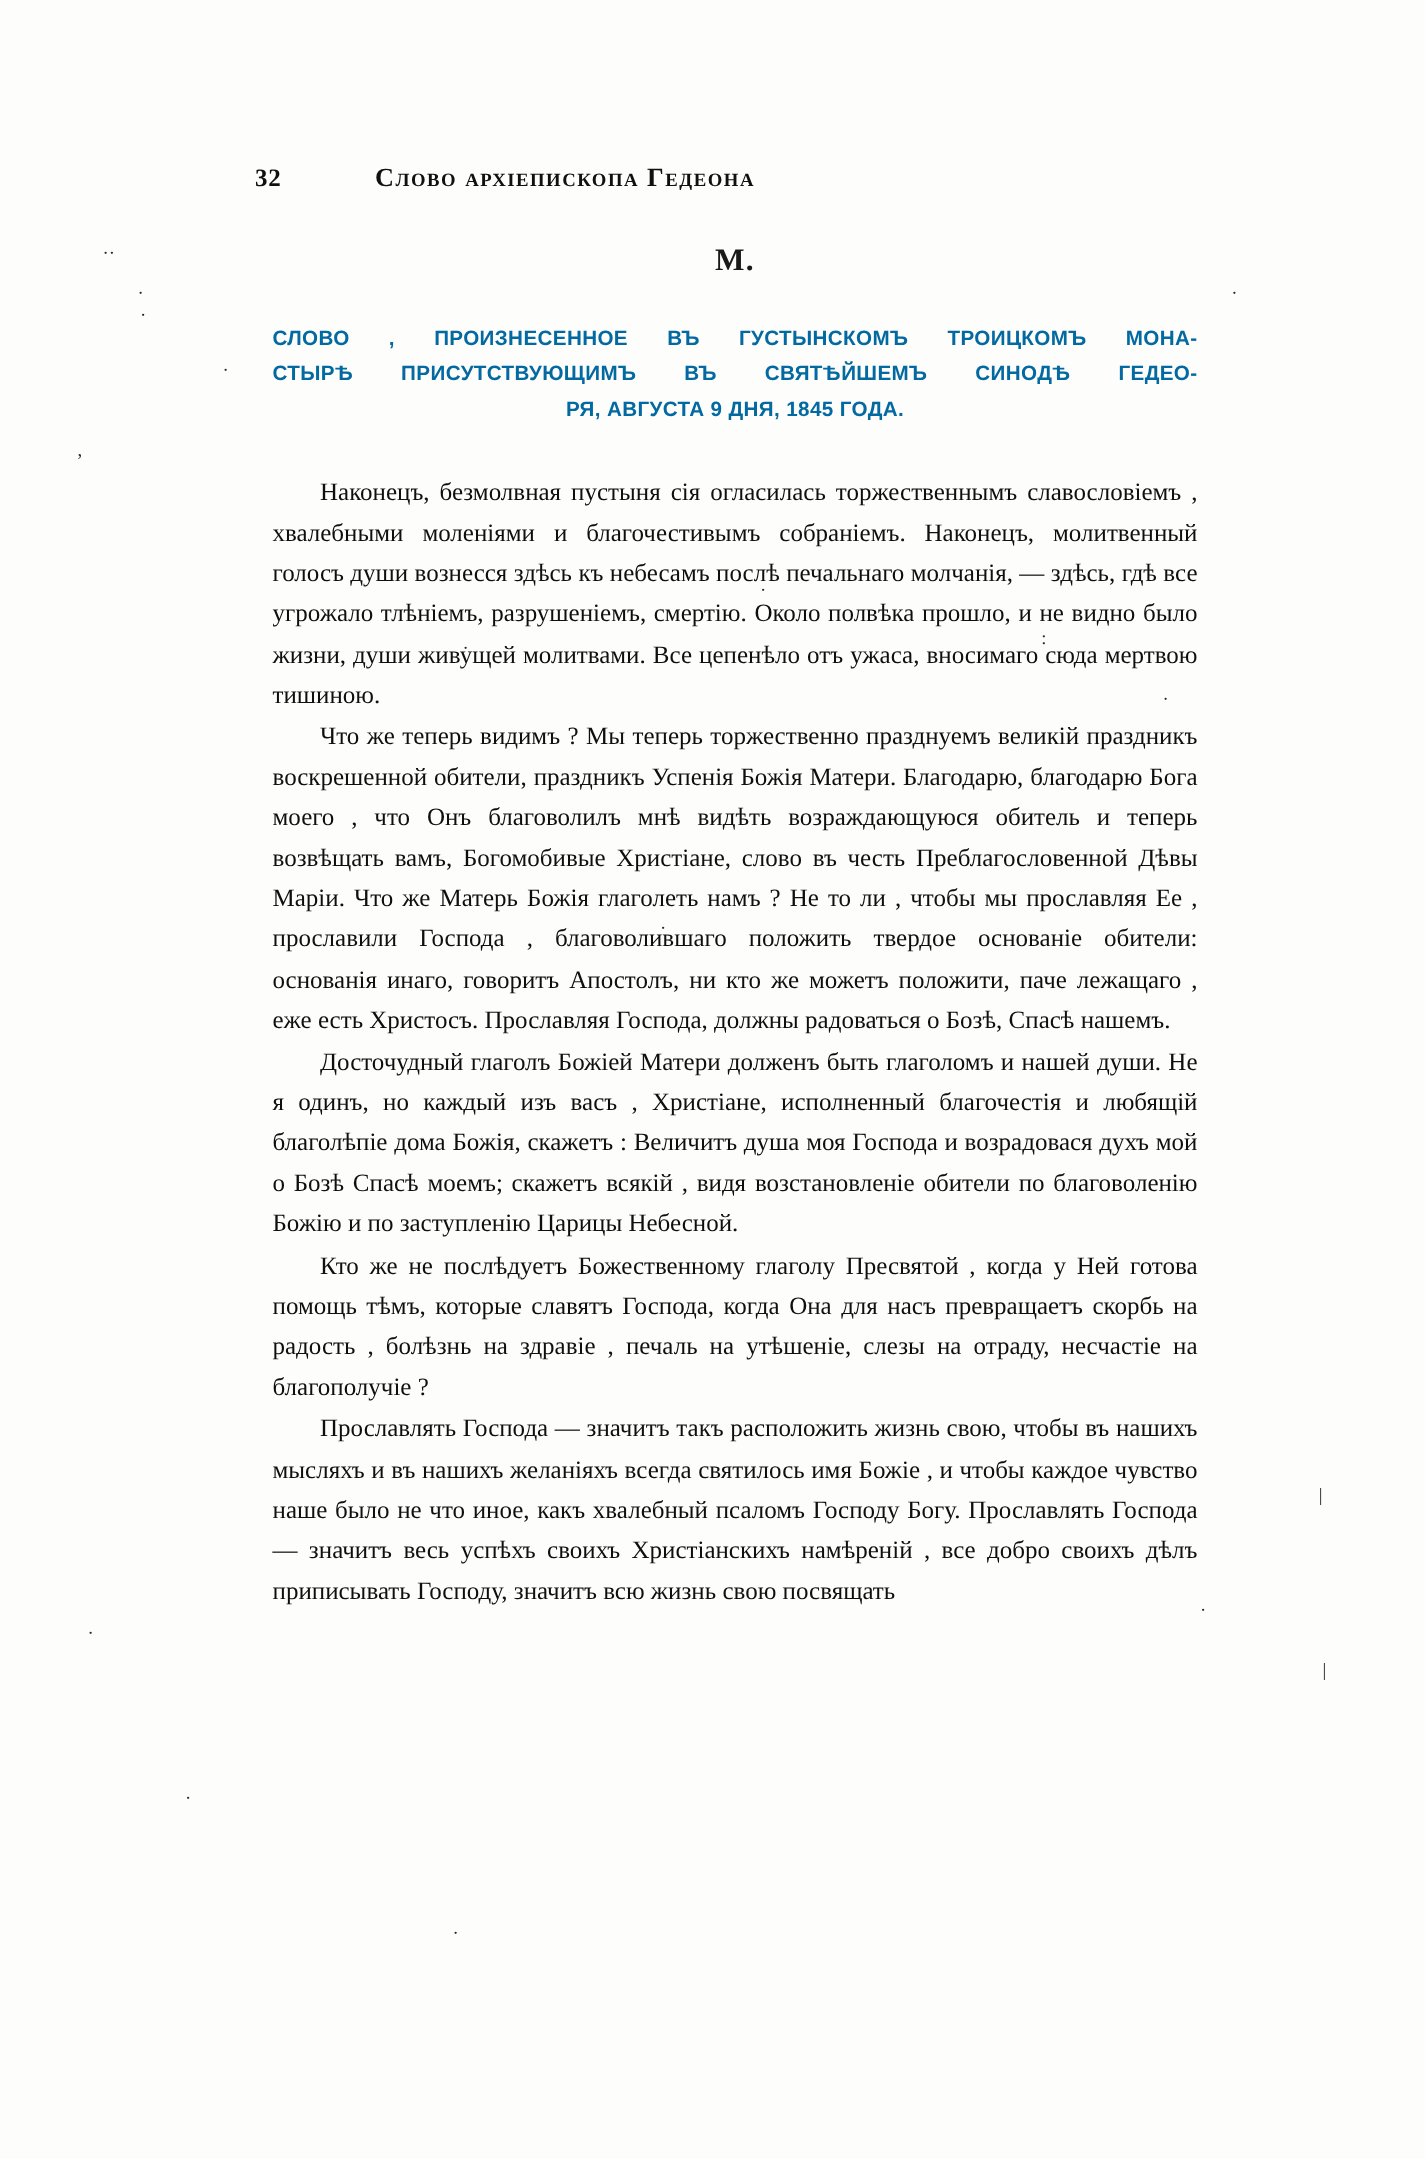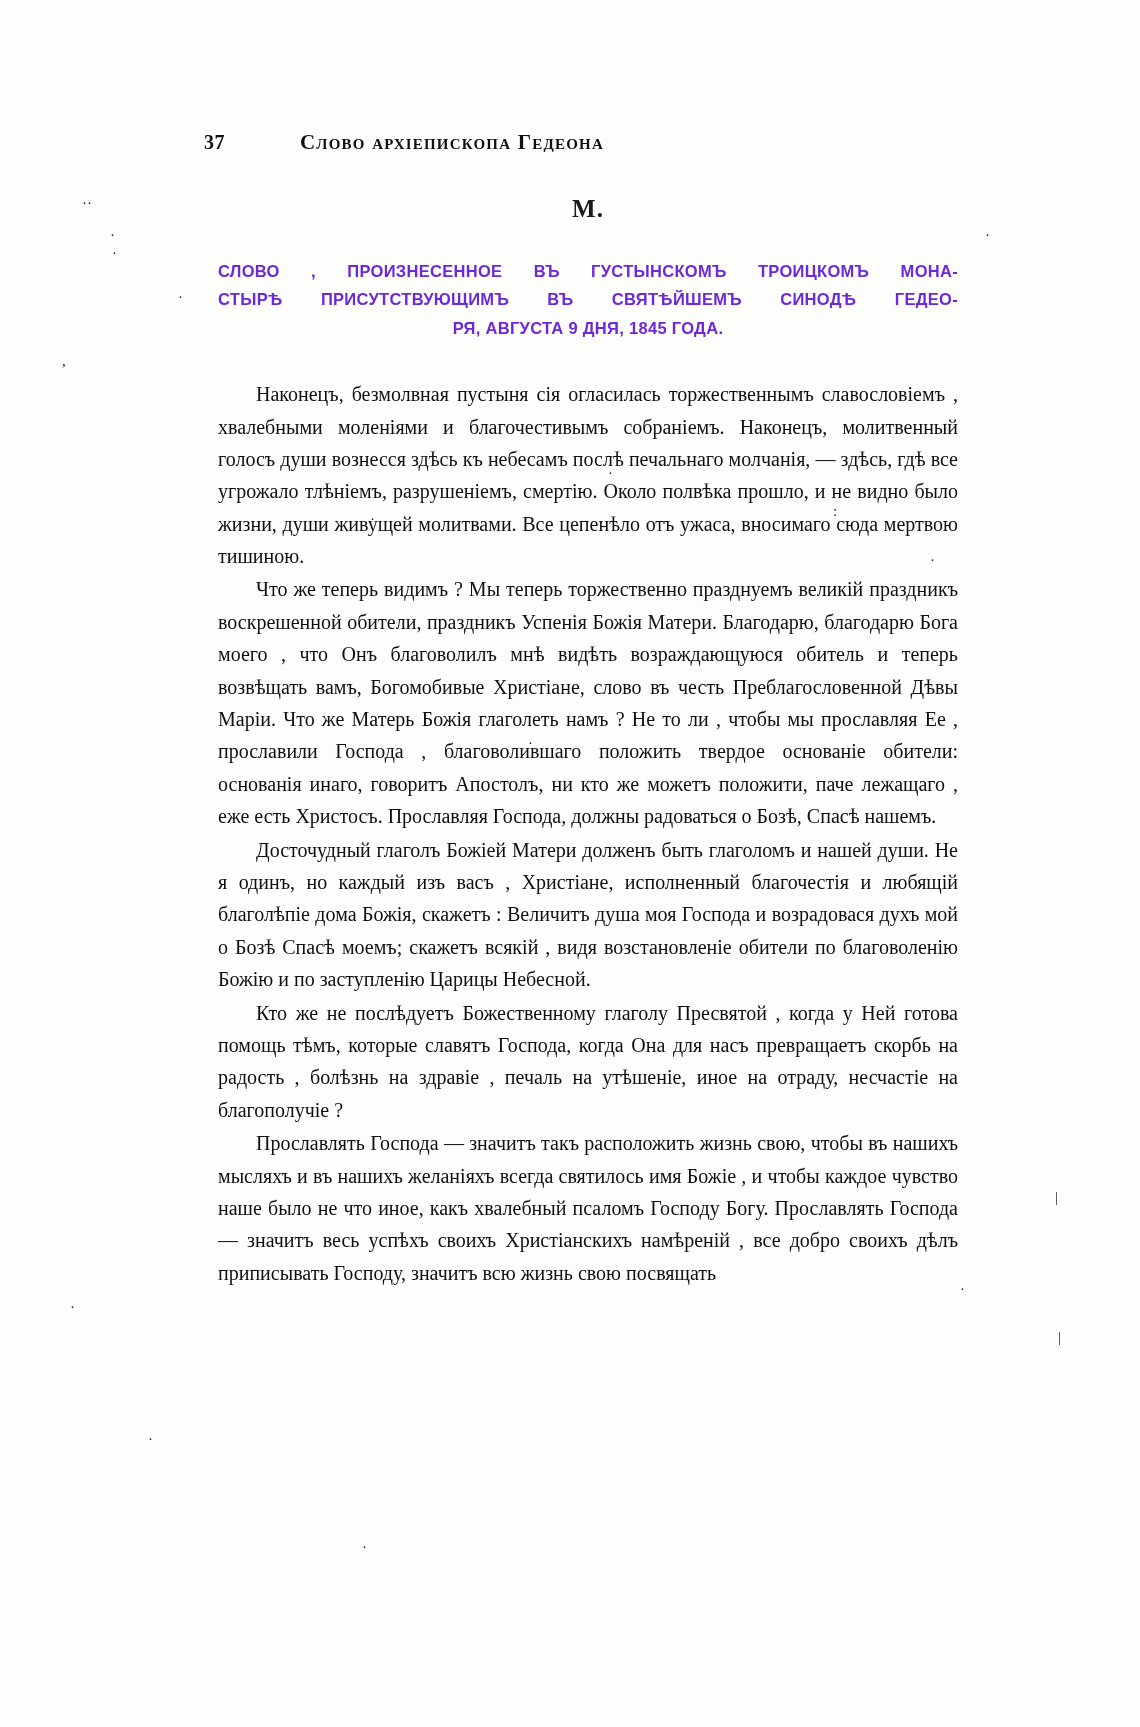--- a/index.html
+++ b/index.html
@@ -60,21 +60,21 @@
     letter-spacing: 1px;
   }
   .title-block {
     margin-top: 34px;
     font-family: "Liberation Sans", sans-serif;
     font-weight: bold;
     font-size: 16.5px;
     line-height: 1.72;
     text-align: justify;
     letter-spacing: .3px;
-    color: #6d28d9;
+    color: #0369a1;
   }
   .title-block .ln {
     display: block;
     text-align: justify;
     text-align-last: justify;
     white-space: nowrap;
   }
   .title-block .ln.last {
     text-align-last: center;
   }
@@ -133,35 +133,35 @@
   <span class="mark" style="left:1058px; top:1330px;">|</span>
   <span class="mark" style="left:70px; top:1300px;">·</span>
   <span class="mark" style="left:148px; top:1432px;">·</span>
   <span class="mark" style="left:362px; top:1540px;">·</span>
   <span class="mark" style="left:528px; top:736px;">·</span>
   <span class="mark" style="left:960px; top:1282px;">·</span>
 
   <div class="content">
 
     <div class="header-row">
-      <div class="folio">37</div>
+      <div class="folio">32</div>
       <div class="running-title">Слово архіепископа Гедеона</div>
     </div>
 
     <div class="letter-m">М.</div>
 
     <div class="title-block">
       <span class="ln">СЛОВО , ПРОИЗНЕСЕННОЕ ВЪ ГУСТЫНСКОМЪ ТРОИЦКОМЪ МОНА-</span>
       <span class="ln">СТЫРѢ ПРИСУТСТВУЮЩИМЪ ВЪ СВЯТѢЙШЕМЪ СИНОДѢ ГЕДЕО-</span>
       <span class="ln last">РЯ, АВГУСТА 9 ДНЯ, 1845 ГОДА.</span>
     </div>
 
 
     <div class="body-text">
       <p>Наконецъ, безмолвная пустыня сія огласилась торжественнымъ славословіемъ , хвалебными моленіями и благочестивымъ собраніемъ. Наконецъ, молитвенный голосъ души вознесся здѣсь къ небесамъ послѣ печальнаго молчанія, — здѣсь, гдѣ все угрожало тлѣніемъ, разрушеніемъ, смертію. Около полвѣка прошло, и не видно было жизни, души живущей молитвами. Все цепенѣло отъ ужаса, вносимаго сюда мертвою тишиною.</p>
       <p>Что же теперь видимъ ? Мы теперь торжественно празднуемъ великій праздникъ воскрешенной обители, праздникъ Успенія Божія Матери. Благодарю, благодарю Бога моего , что Онъ благоволилъ мнѣ видѣть возраждающуюся обитель и теперь возвѣщать вамъ, Богомобивые Христіане, слово въ честь Преблагословенной Дѣвы Маріи. Что же Матерь Божія глаголеть намъ ? Не то ли , чтобы мы прославляя Ее , прославили Господа , благоволившаго положить твердое основаніе обители: основанія инаго, говоритъ Апостолъ, ни кто же можетъ положити, паче лежащаго , еже есть Христосъ. Прославляя Господа, должны радоваться о Бозѣ, Спасѣ нашемъ.</p>
       <p>Досточудный глаголъ Божіей Матери долженъ быть глаголомъ и нашей души. Не я одинъ, но каждый изъ васъ , Христіане, исполненный благочестія и любящій благолѣпіе дома Божія, скажетъ : Величитъ душа моя Господа и возрадовася духъ мой о Бозѣ Спасѣ моемъ; скажетъ всякій , видя возстановленіе обители по благоволенію Божію и по заступленію Царицы Небесной.</p>
-      <p>Кто же не послѣдуетъ Божественному глаголу Пресвятой , когда у Ней готова помощь тѣмъ, которые славятъ Господа, когда Она для насъ превращаетъ скорбь на радость , болѣзнь на здравіе , печаль на утѣшеніе, иное на отраду, несчастіе на благополучіе ?</p>
+      <p>Кто же не послѣдуетъ Божественному глаголу Пресвятой , когда у Ней готова помощь тѣмъ, которые славятъ Господа, когда Она для насъ превращаетъ скорбь на радость , болѣзнь на здравіе , печаль на утѣшеніе, слезы на отраду, несчастіе на благополучіе ?</p>
       <p>Прославлять Господа — значитъ такъ расположить жизнь свою, чтобы въ нашихъ мысляхъ и въ нашихъ желаніяхъ всегда святилось имя Божіе , и чтобы каждое чувство наше было не что иное, какъ хвалебный псаломъ Господу Богу. Прославлять Господа — значитъ весь успѣхъ своихъ Христіанскихъ намѣреній , все добро своихъ дѣлъ приписывать Господу, значитъ всю жизнь свою посвящать</p>
     </div>
 
   </div>
 </div>
 
 </body></html>

